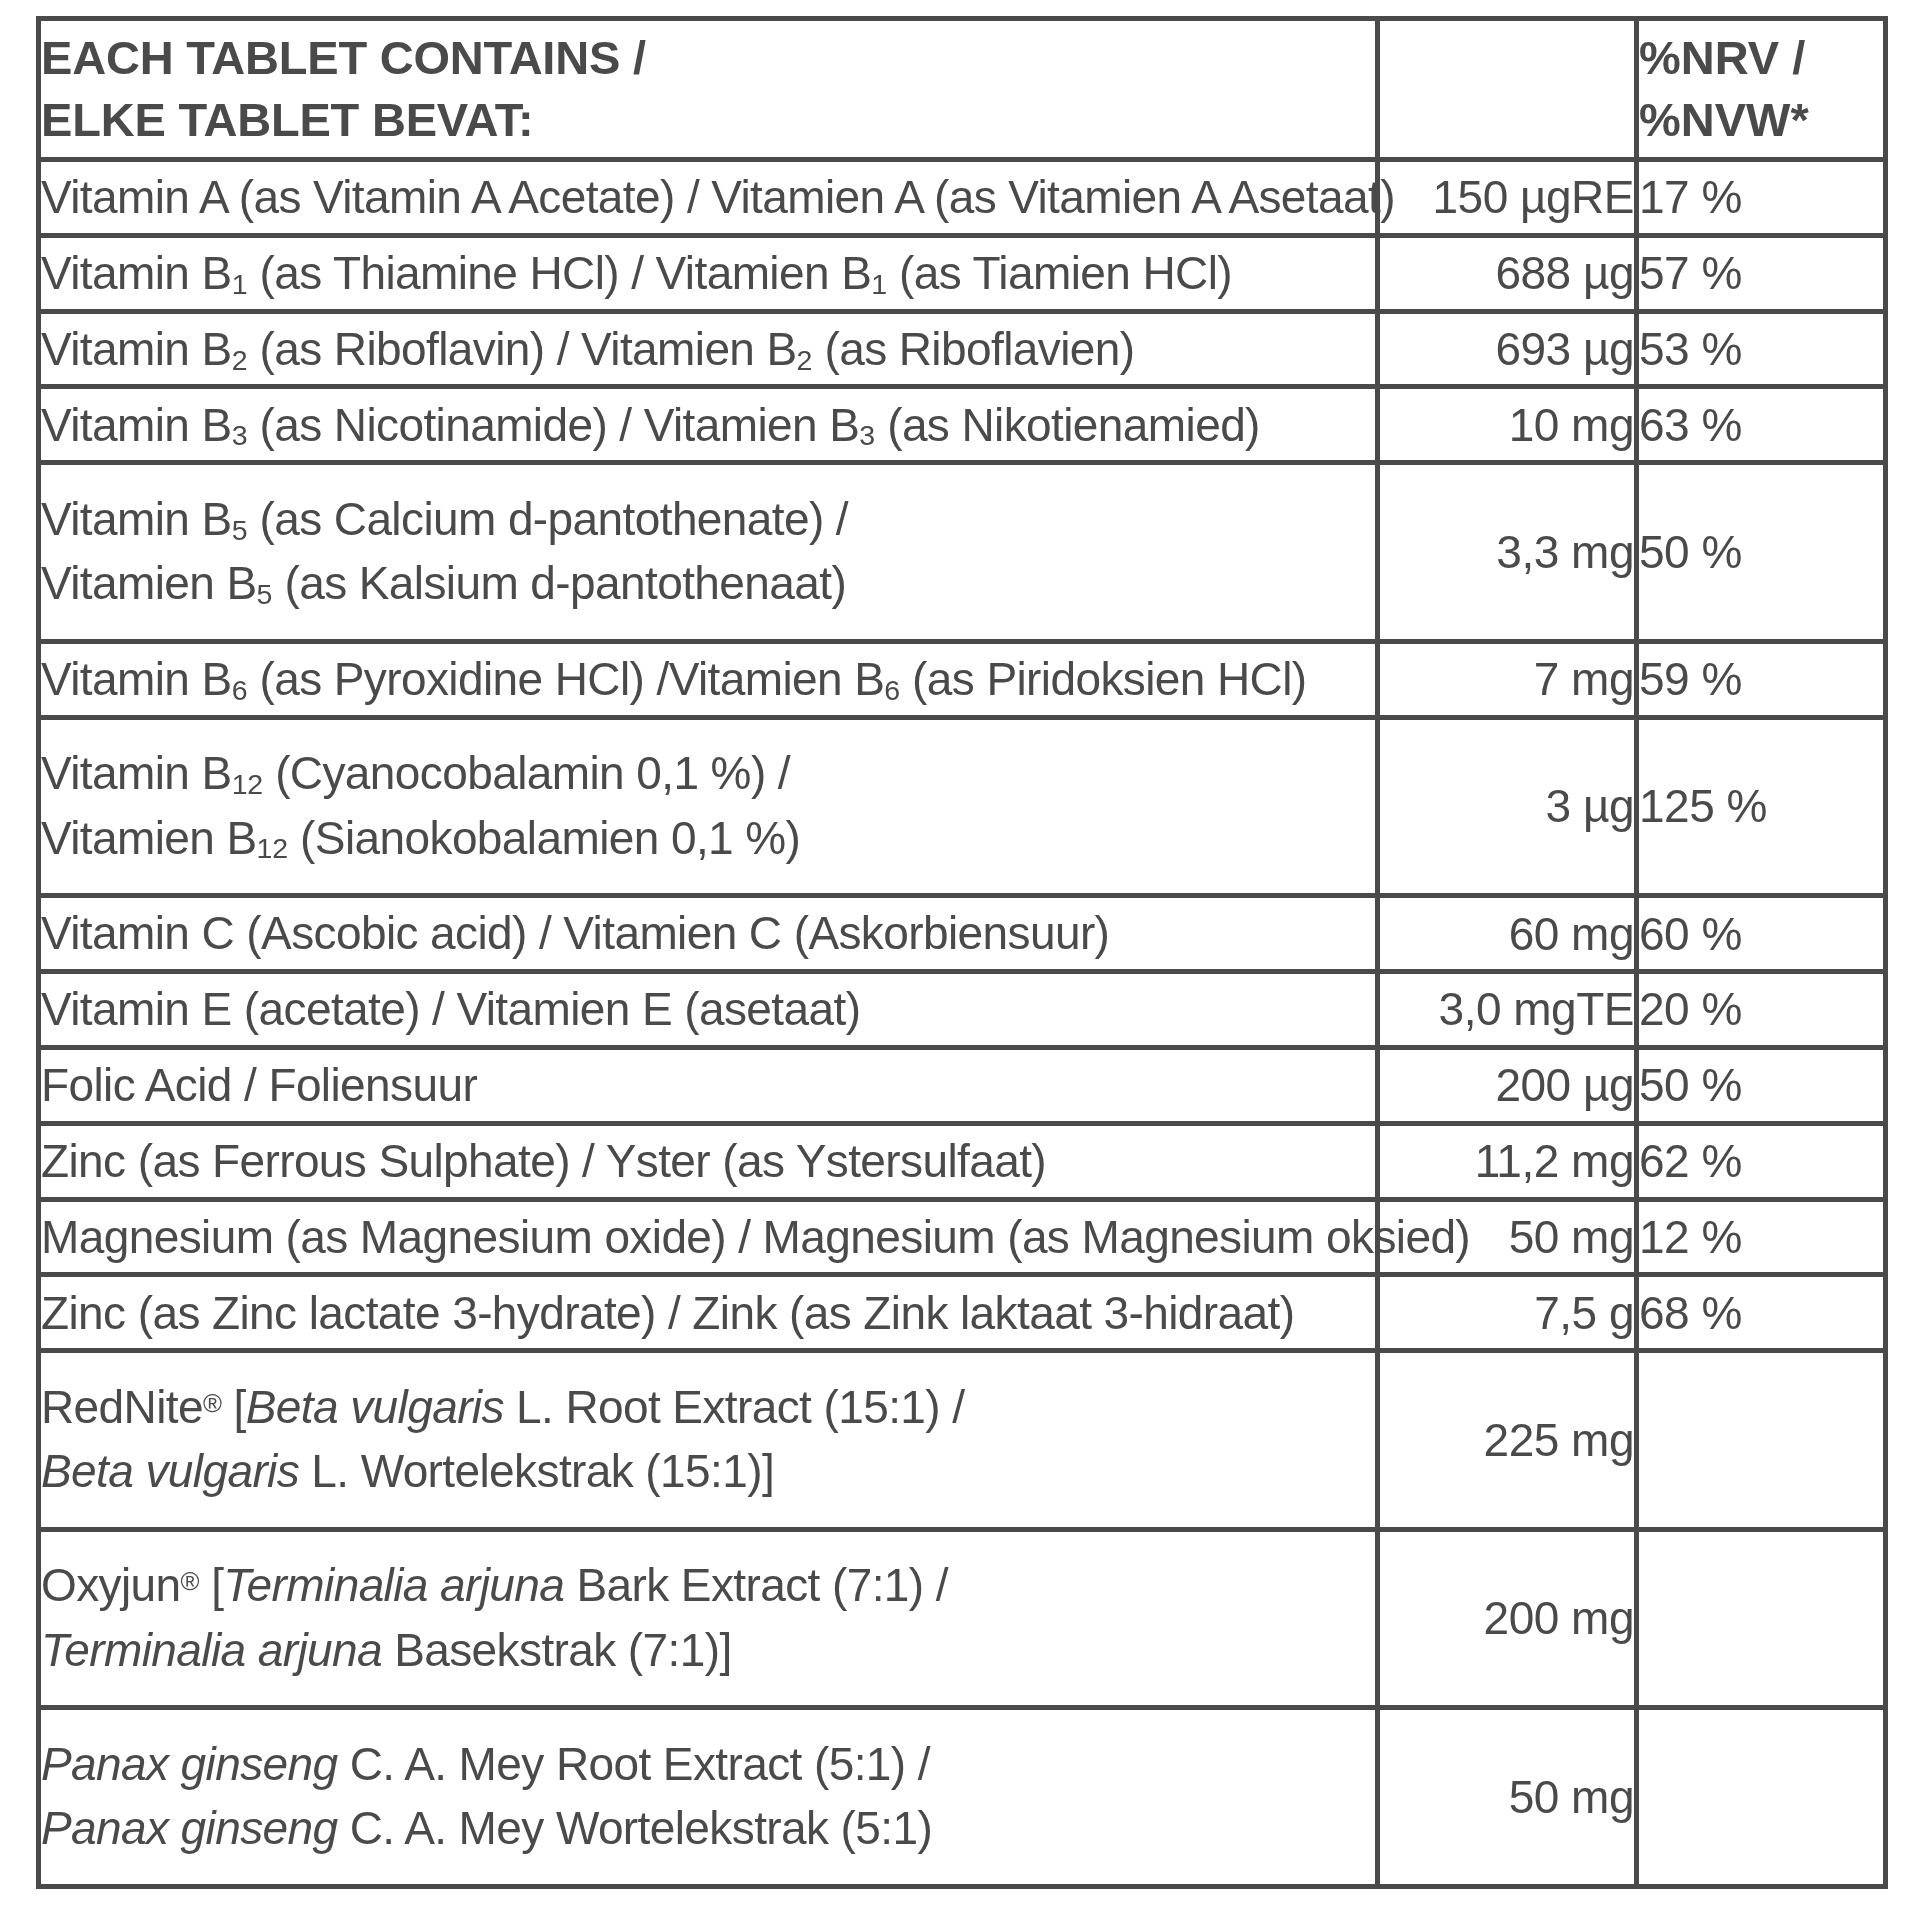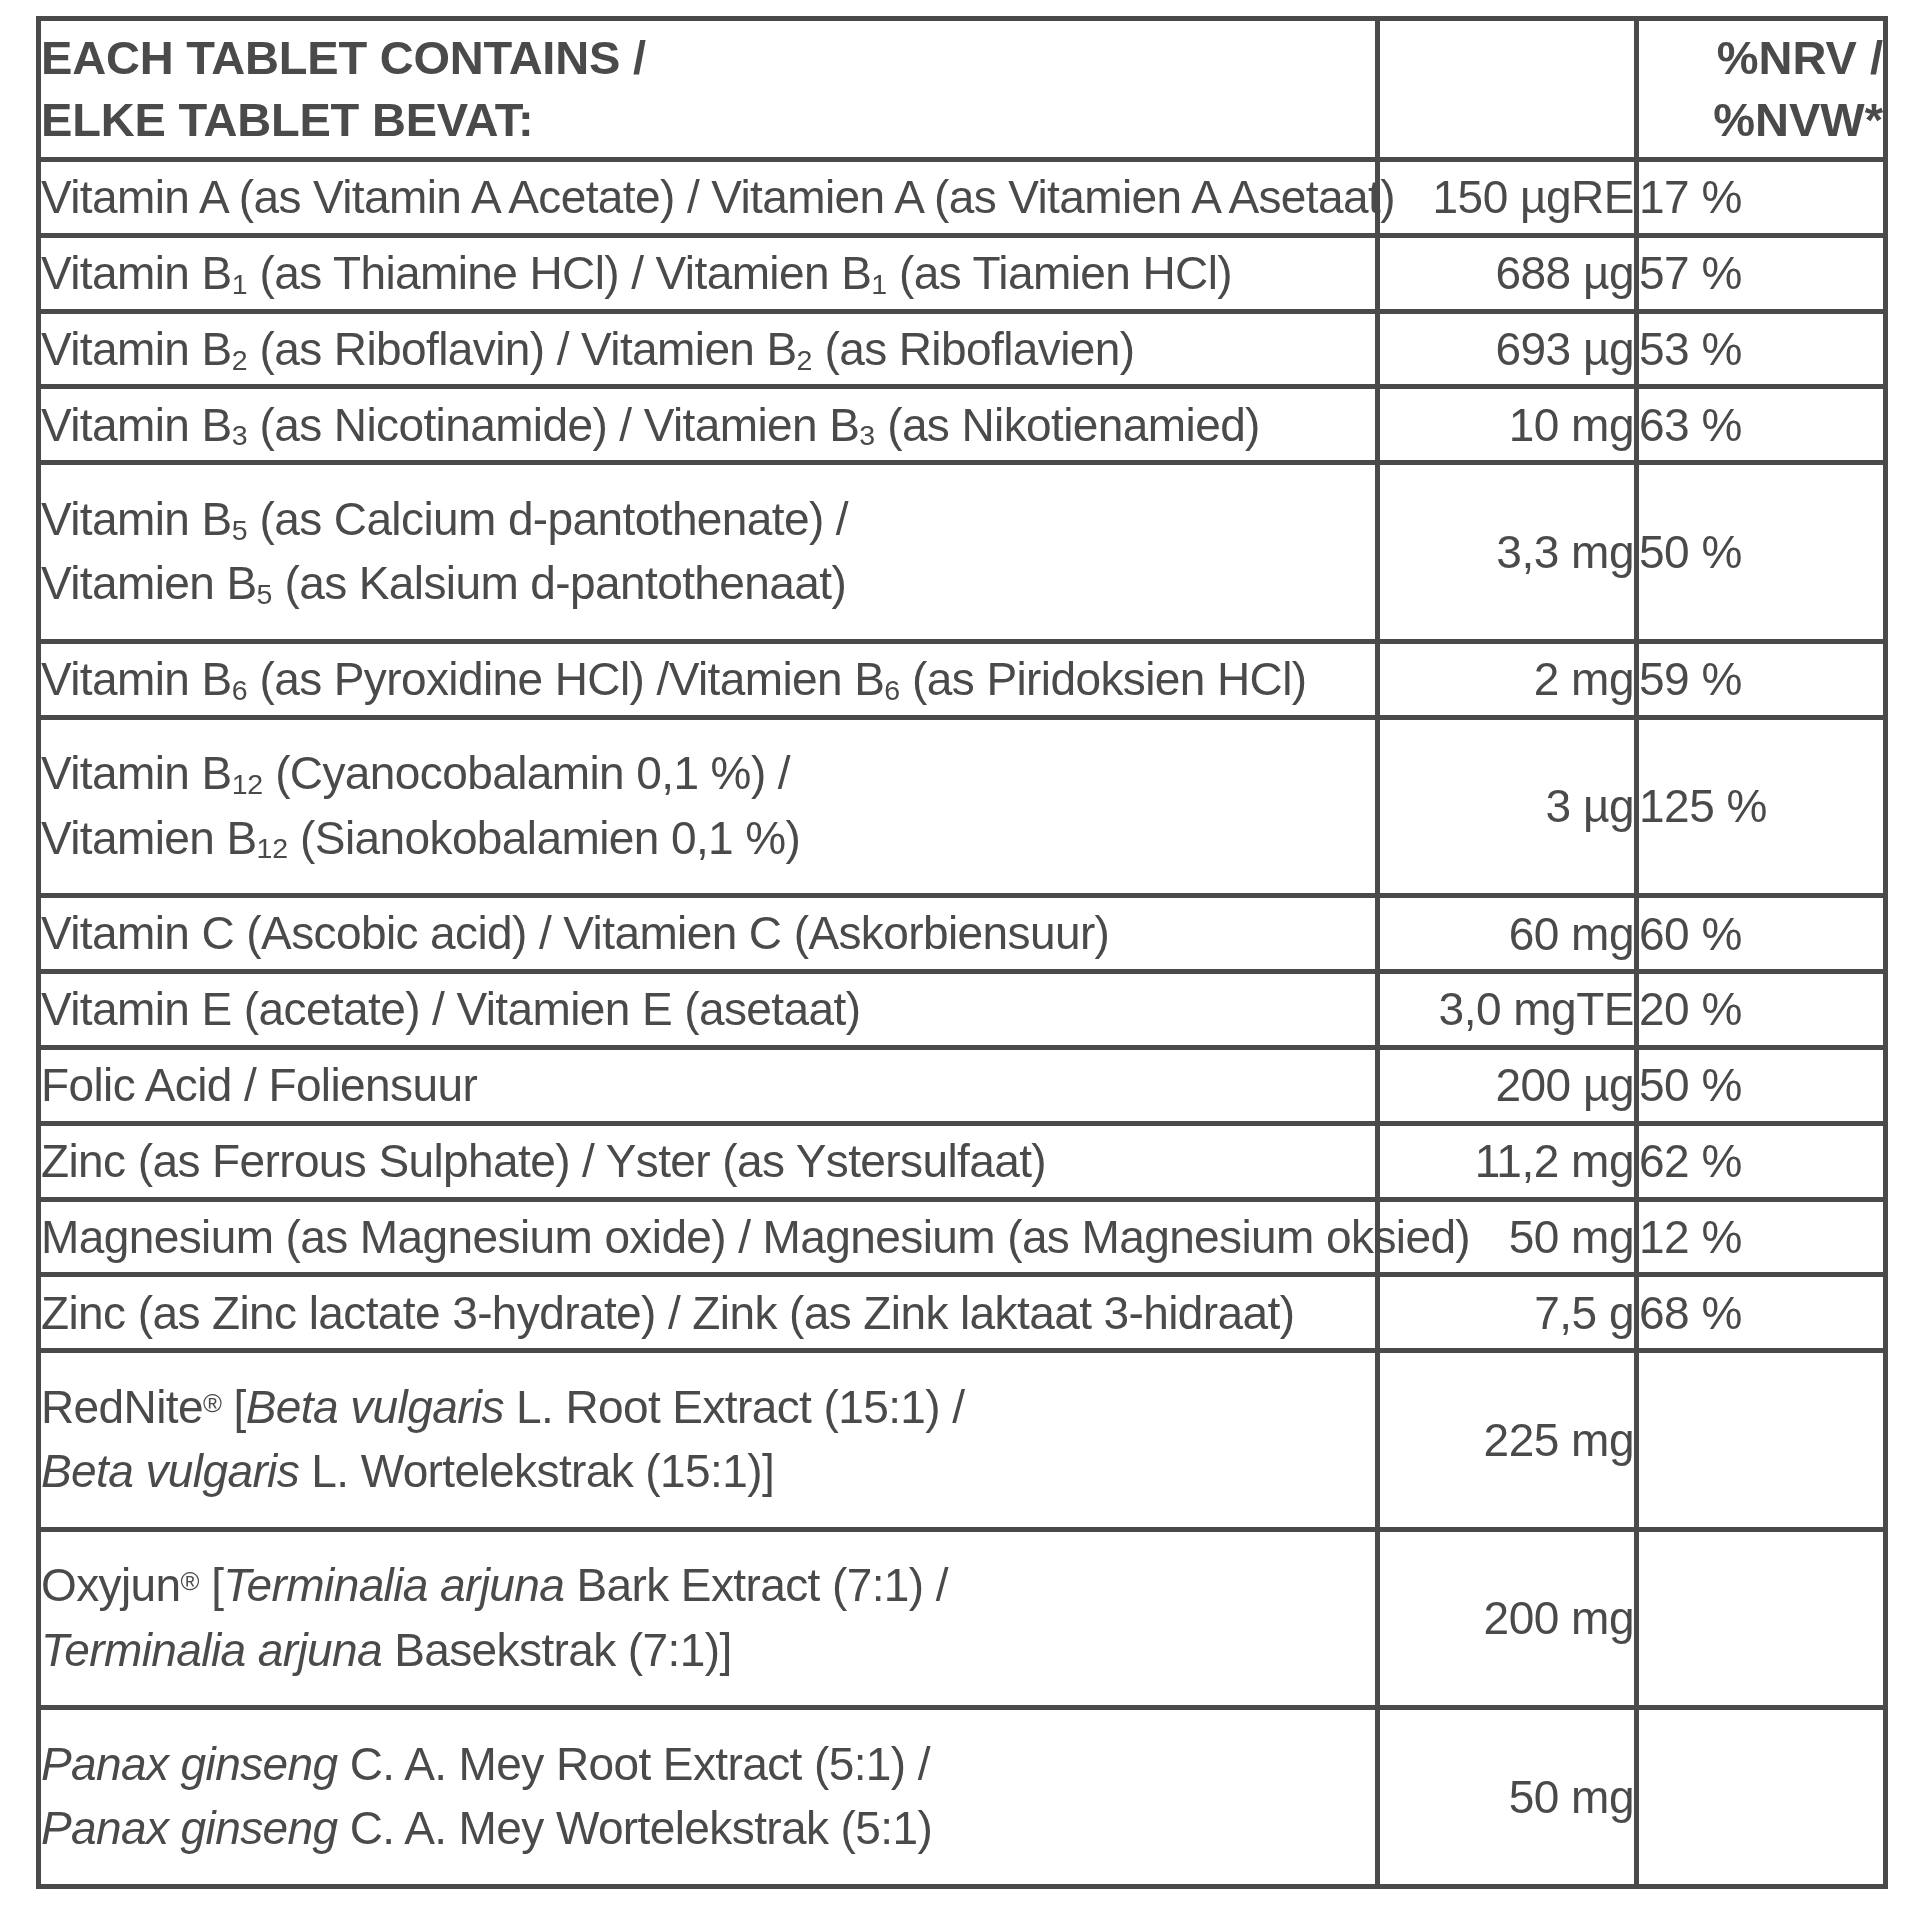--- a/index.html
+++ b/index.html
@@ -47,21 +47,21 @@
   td.hdr-name {
     padding: 15.7px 0 17.5px 25px;
     font-weight: bold;
     font-size: 47px;
     line-height: 1.32;
     letter-spacing: -0.2px;
     vertical-align: middle;
   }
   td.hdr-blank { border-top: none; border-bottom: none; }
   td.hdr-nrv {
-    text-align: right;
+    text-align: left;
     font-weight: bold;
     font-size: 47px;
     line-height: 1.32;
     padding: 15.7px 2.8px 17.5px 2.8px;
     vertical-align: middle;
   }
   .hdr-name .hl { display: block; white-space: nowrap; }
   .hdr-nrv .hl  { display: block; white-space: nowrap; }
 
   
@@ -167,21 +167,21 @@
             <span class="ln">Vitamin B<sub>5</sub>  (as Calcium d-pantothenate) /</span>
             <span class="ln">Vitamien B<sub>5</sub>  (as Kalsium d-pantothenaat)</span>
           </td>
           <td class="amt">3,3 mg</td>
           <td class="nrv">50 %</td>
         </tr>
         <tr>
           <td class="name">
             <span class="ln">Vitamin B<sub>6</sub>  (as Pyroxidine HCl) /Vitamien B<sub>6</sub>  (as Piridoksien HCl)</span>
           </td>
-          <td class="amt">2 mg</td>
+          <td class="amt">7 mg</td>
           <td class="nrv">59 %</td>
         </tr>
         <tr class="tall">
           <td class="name wrap">
             <span class="ln">Vitamin B<sub>12</sub> (Cyanocobalamin 0,1 %) /</span>
             <span class="ln">Vitamien B<sub>12</sub>  (Sianokobalamien 0,1 %)</span>
           </td>
           <td class="amt">3  µg</td>
           <td class="nrv">125 %</td>
         </tr>

